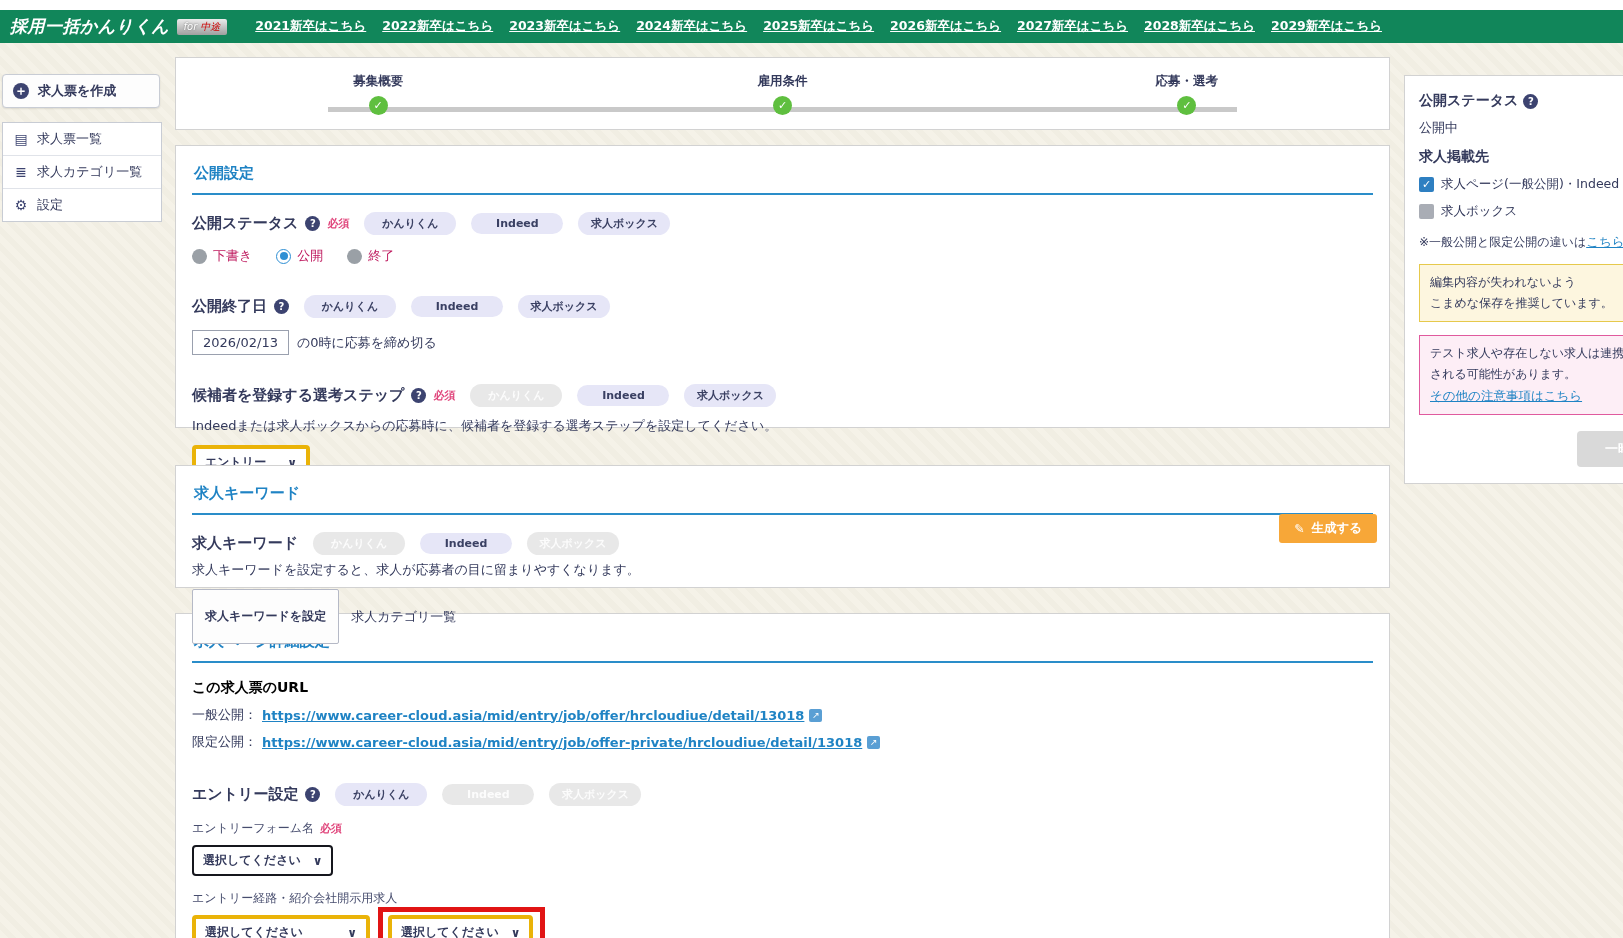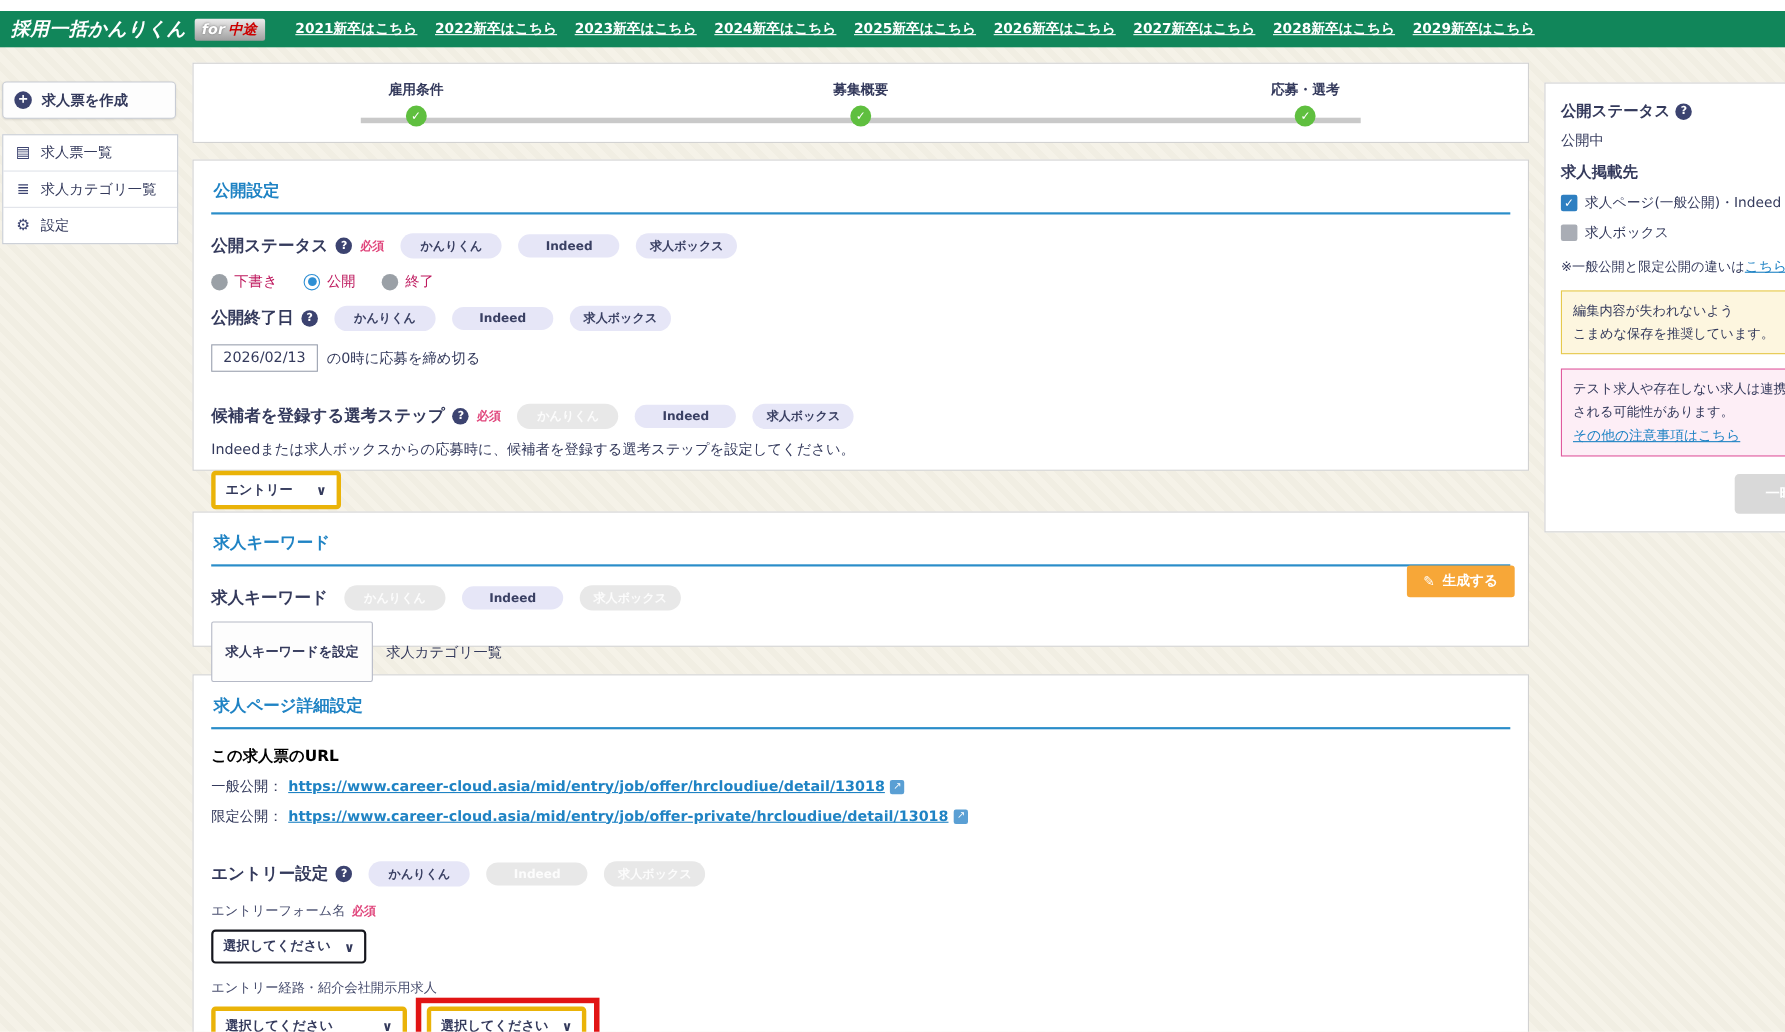--- a/index.html
+++ b/index.html
@@ -8,21 +8,21 @@
   body {
     font-family:"DejaVu Sans","Liberation Sans",sans-serif;
     background:repeating-linear-gradient(45deg,#f5f2e8 0 6px,#f1eee3 6px 12px);
     position:relative; color:#343a5c;
   }
   
   .topstrip { height:10px; background:#ffffff; }
   .topbar { height:33px; background:#11865a; display:flex; align-items:center; padding:0 10px; gap:28px; }
   .logo { display:flex; align-items:center; gap:7px; cursor:pointer; }
   .logo-text { color:#fff; font-weight:bold; font-style:italic; font-size:17px; letter-spacing:.5px; white-space:nowrap; }
-  .logo-badge { background:linear-gradient(#ececec,#9f9f9f); border-radius:2px; padding:1px 7px; font-size:13px; font-weight:bold; font-style:italic; white-space:nowrap; }
+  .logo-badge { background:linear-gradient(#ececec,#9f9f9f); border-radius:2px; padding:1px 7px; font-size:10px; font-weight:normal; font-style:italic; white-space:nowrap; }
   .logo-badge .for { color:#fff; margin-right:3px; text-shadow:0 0 2px #666; }
   .logo-badge .target { color:#c00; }
   .hlinks { display:flex; gap:16px; }
   .hlinks a { color:#fff; font-size:12.5px; font-weight:bold; text-decoration:underline; cursor:pointer; white-space:nowrap; }
   
   .lsidebar { position:absolute; left:2px; top:74px; width:160px; }
   .create-btn { width:158px; background:#fdfdfd; border:1px solid #c8ccd4; border-radius:4px; padding:7px 10px; display:flex; align-items:center; gap:9px; font-size:13px; font-weight:bold; color:#343a5c; box-shadow:0 1px 2px rgba(0,0,0,.1); cursor:pointer; font-family:inherit; }
   .plus { width:16px; height:16px; border-radius:50%; background:#3c4370; color:#fff; font-size:13px; line-height:15px; text-align:center; flex:none; }
   .side-card { margin-top:14px; background:#fff; border:1px solid #c8ccd4; }
   .side-item { display:flex; align-items:center; gap:8px; padding:7px 10px; font-size:13px; color:#343a5c; border-bottom:1px solid #e0e3e9; cursor:pointer; }
@@ -131,25 +131,25 @@
       <span>設定</span>
     </div>
   </nav>
 </aside>
 
 <main class="main">
 
   <div class="card stepper-card">
     <div class="step-line"></div>
     <div class="step">
+      <span class="step-label">募集概要</span>
+      <span class="step-dot"></span>
+    </div>
+    <div class="step">
       <span class="step-label">雇用条件</span>
-      <span class="step-dot"></span>
-    </div>
-    <div class="step">
-      <span class="step-label">募集概要</span>
       <span class="step-dot"></span>
     </div>
     <div class="step">
       <span class="step-label">応募・選考</span>
       <span class="step-dot"></span>
     </div>
   </div>
 
   <section class="card card-publish">
     <h2 class="sec-title">公開設定</h2>
@@ -170,21 +170,21 @@
       <label class="radio">
         <span class="rdot on"></span>
         <span>公開</span>
       </label>
       <label class="radio">
         <span class="rdot"></span>
         <span>終了</span>
       </label>
     </div>
 
-    <div class="field-head" style="margin-top:13px;">
+    <div class="field-head" style="margin-top:30px;">
       <span class="f-label">公開終了日</span>
       <span class="q-icon">?</span>
       <span class="pill">かんりくん</span>
       <span class="pill">Indeed</span>
       <span class="pill">求人ボックス</span>
     </div>
     <div class="date-row">
       <span class="date-box">2026/02/13</span>
       <span>の0時に応募を締め切る</span>
     </div>
@@ -205,20 +205,21 @@
   </section>
 
   <section class="card card-keyword">
     <h2 class="sec-title">求人キーワード</h2>
     <div class="field-head">
       <span class="f-label">求人キーワード</span>
       <span class="pill disabled">かんりくん</span>
       <span class="pill">Indeed</span>
       <span class="pill disabled">求人ボックス</span>
     </div>
+    <div class="desc" style="margin-top:6px;">求人キーワードを設定すると、求人が応募者の目に留まりやすくなります。</div>
     <div class="kw-row">
       <button class="outline-btn">求人キーワードを設定</button>
       <span style="font-size:13px;">求人カテゴリ一覧</span>
     </div>
     <button class="gen-btn">
       <span>✎</span>
       <span>生成する</span>
     </button>
   </section>
 

